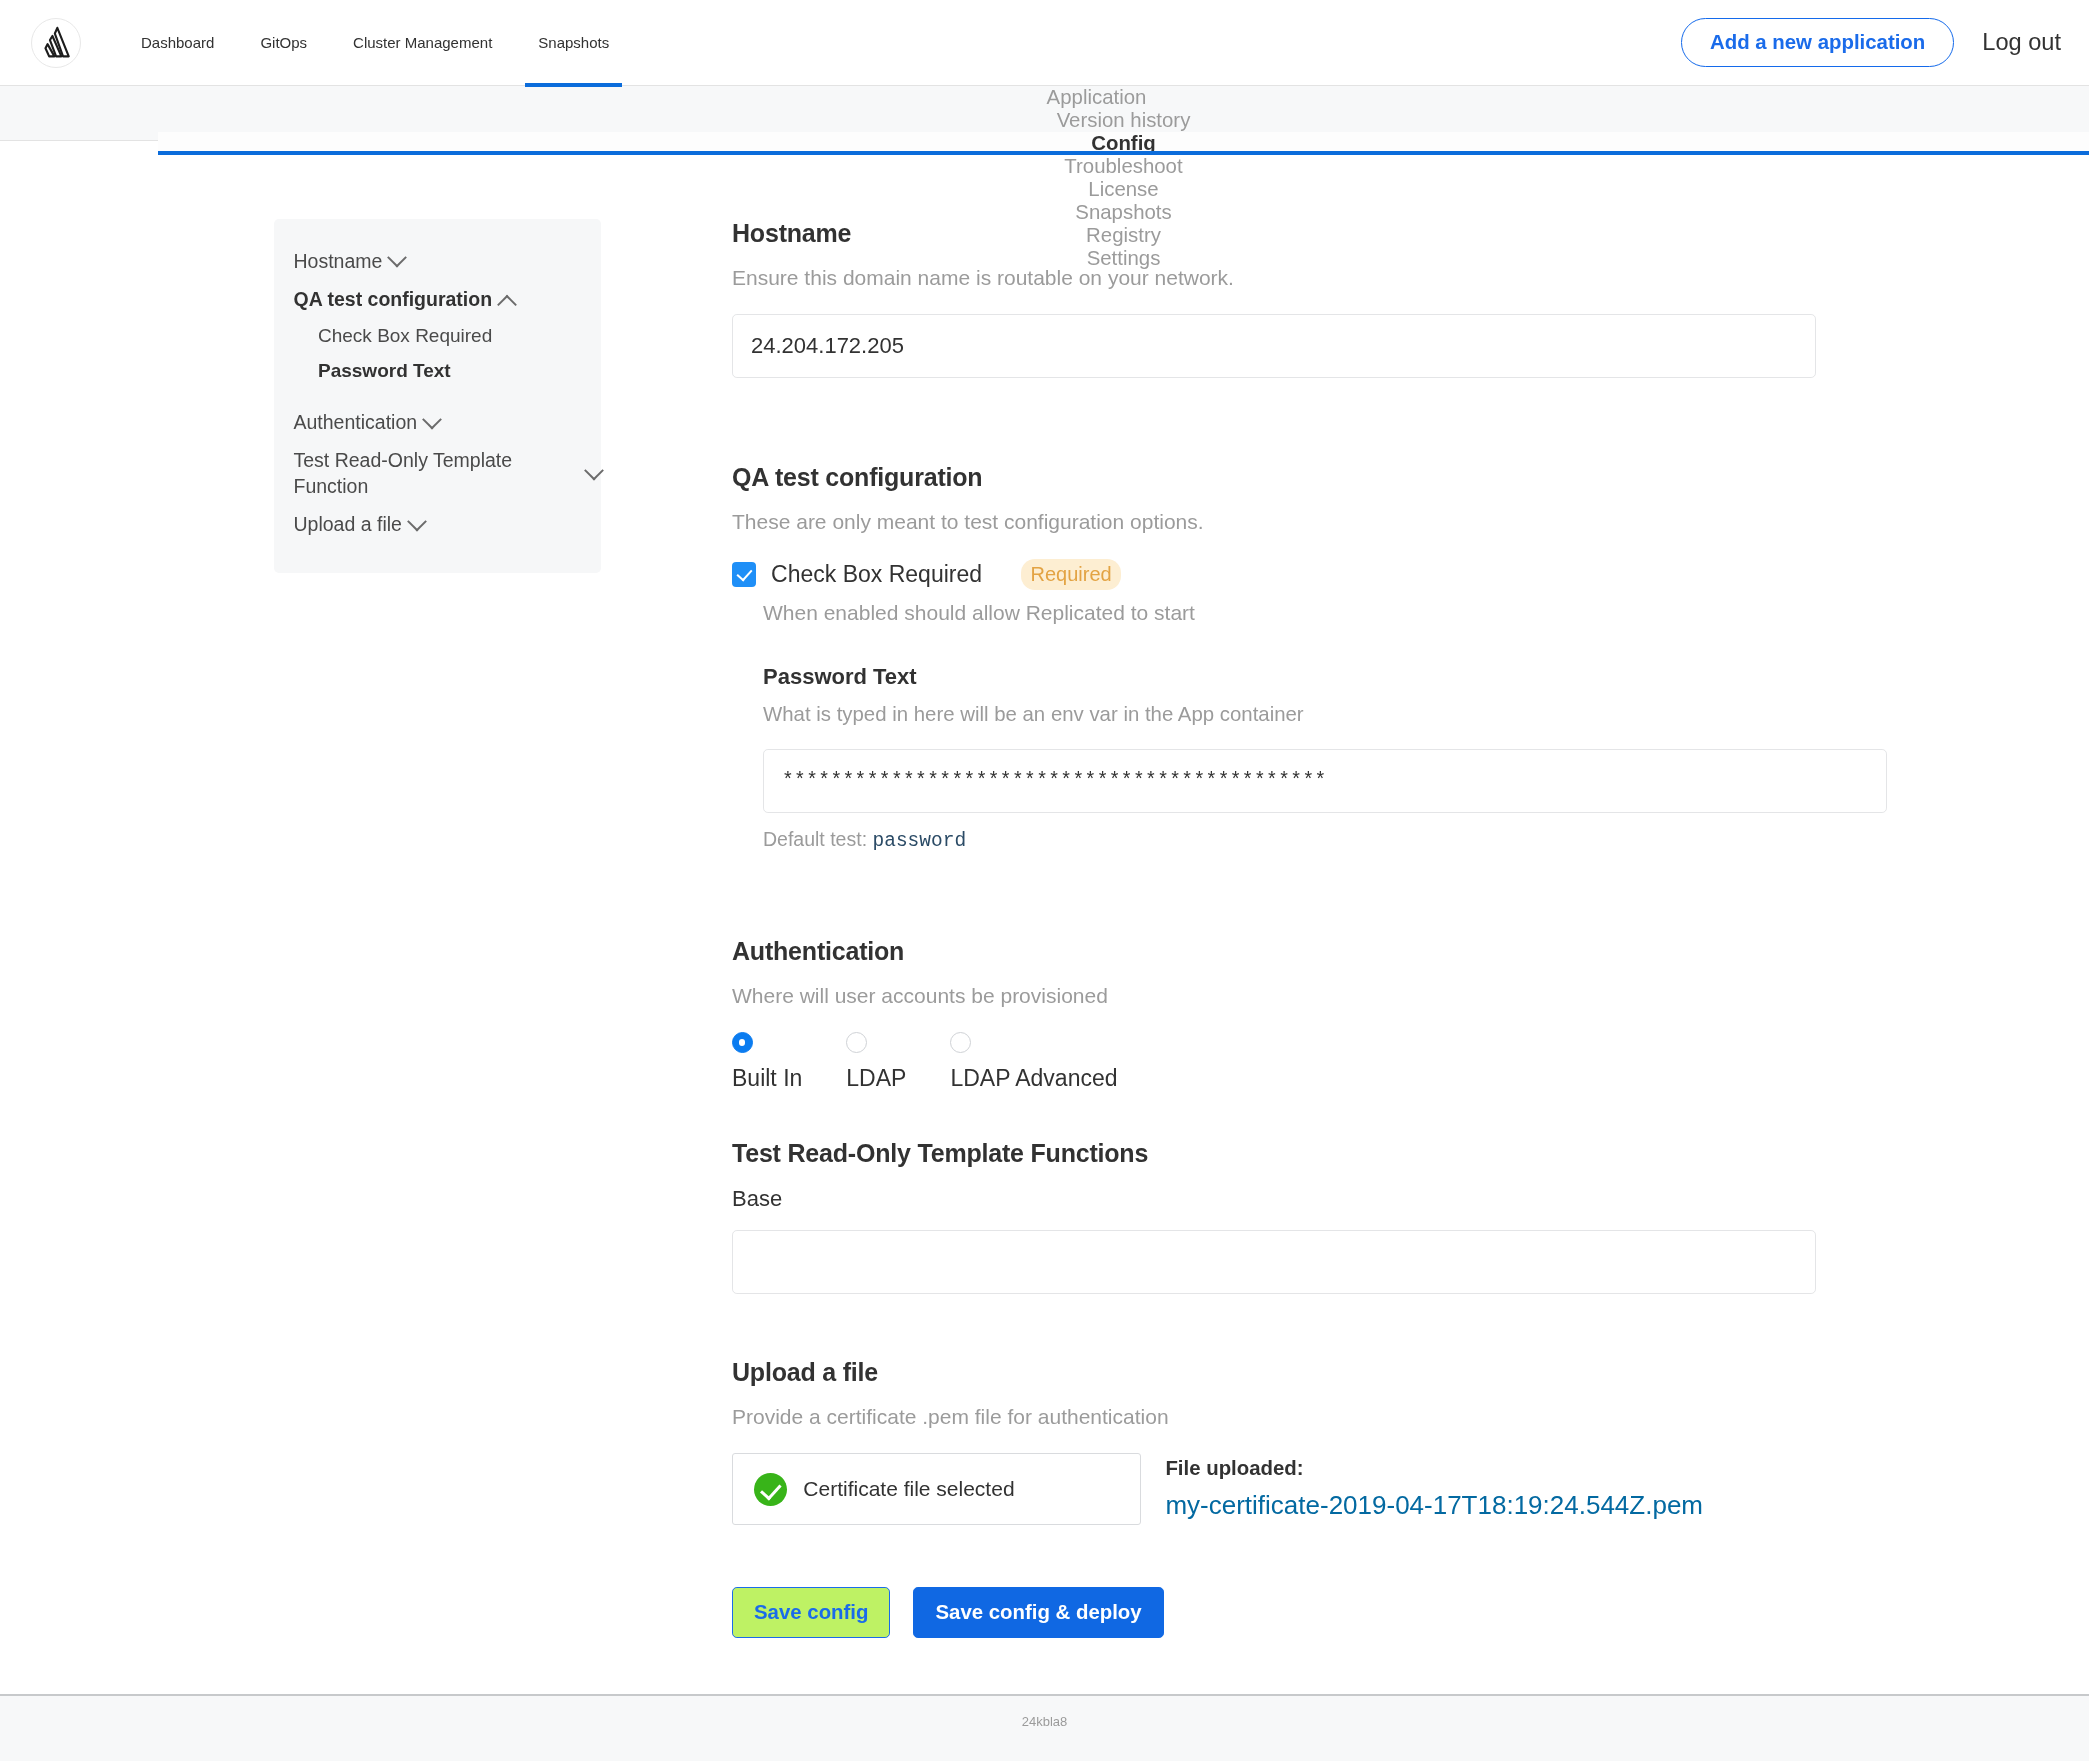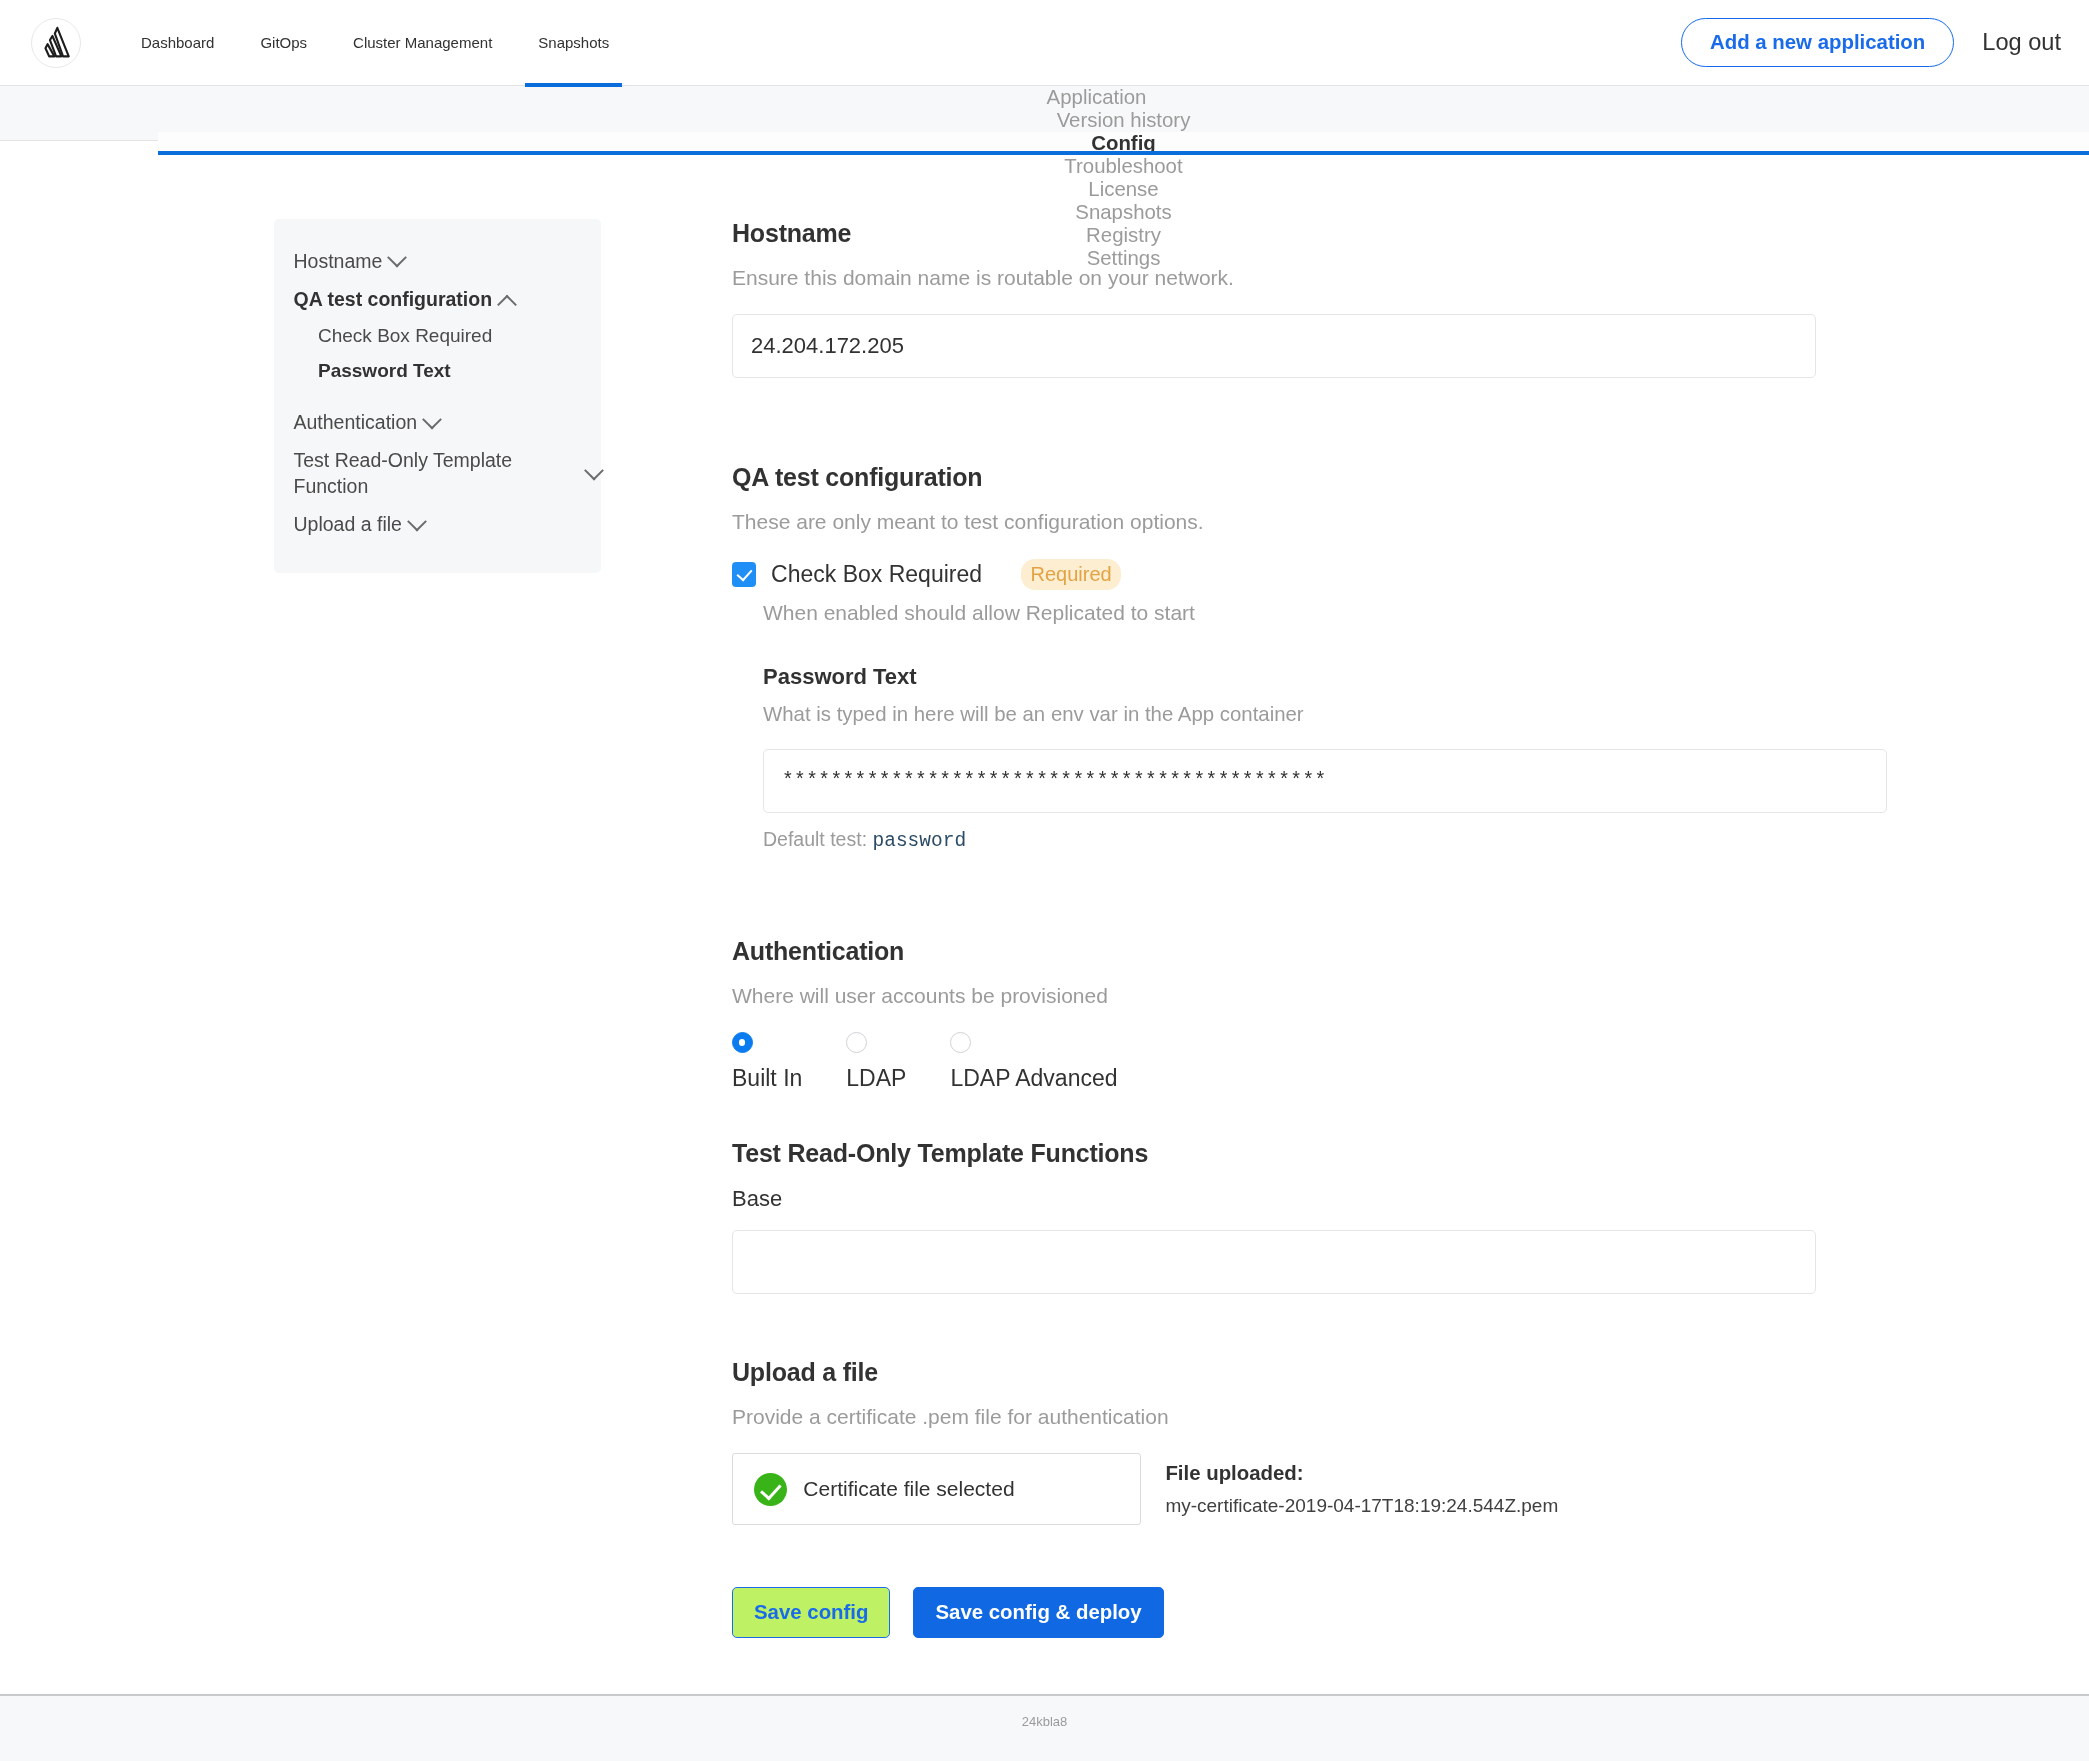--- a/index.html
+++ b/index.html
@@ -304,21 +304,21 @@
     position:absolute;
     left: 10.6px; top: 7.3px;
     width: 9px; height: 15.5px;
     border-right: 3.3px solid #fff;
     border-bottom: 3.3px solid #fff;
     transform: rotate(42deg);
   }
   .file-pill-label { font-size: 21px; color:#323232; }
   .file-meta { padding-left: 8.1px; }
   .file-meta .t1 { font-size: 20.4px; color:#323232; font-weight:bold; margin-bottom: 9.8px;}
-  .file-meta .t2 { font-size: 19px; color:#404040; }
+  .file-meta .t2 { font-size: 26px; color:#0369a1; }
 
   
   .btn-row { display:flex; align-items:center; gap: 23px; margin-top: 62px; }
   .btn-outline {
     border: 1.6px solid #1a6bea;
     color:#1a6bea;
     background:#bef264;
     font-size: 20.4px;
     font-weight:bold;
     border-radius: 4.9px;

